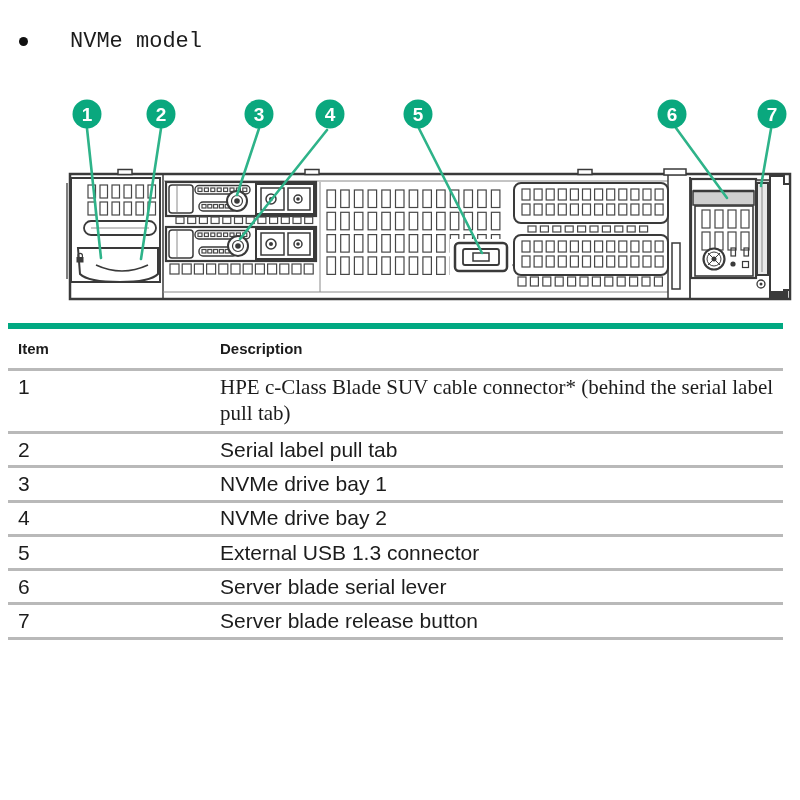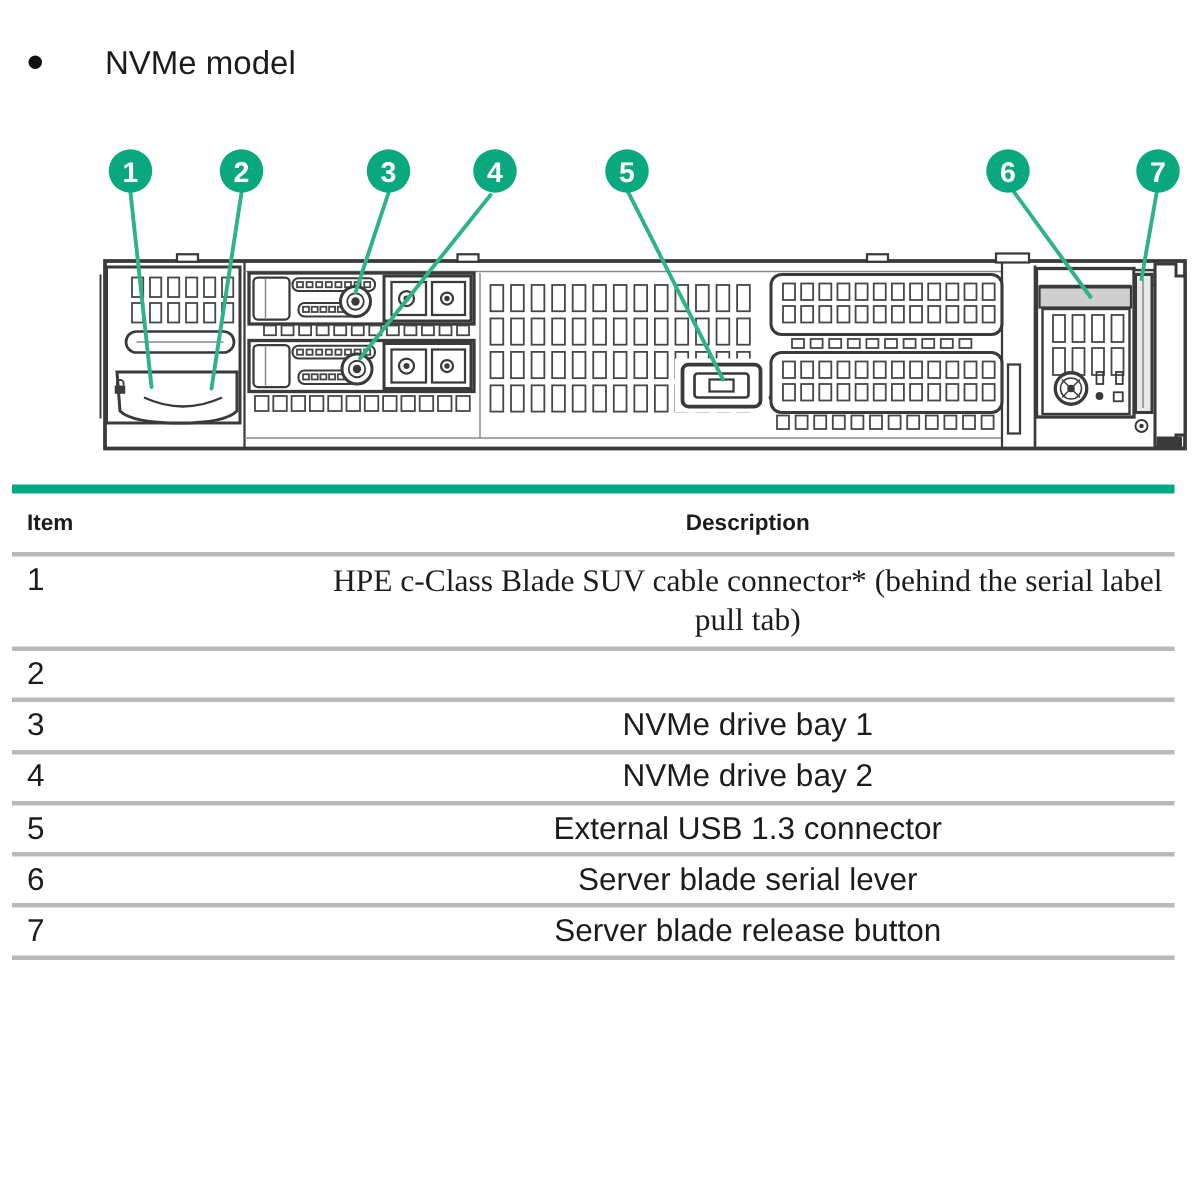--- a/index.html
+++ b/index.html
@@ -12,41 +12,41 @@
     font-family:"Liberation Sans","DejaVu Sans",sans-serif;color:var(--txt);
     overflow:hidden;
   }
   
   .list-line{position:absolute;left:0;top:28px;width:800px;height:28px;}
   .list-line .dot{
     position:absolute;left:19px;top:9px;width:9px;height:9px;border-radius:50%;
     background:#111;
   }
   .list-line .lbl{
-    position:absolute;left:70px;top:0;font-size:22px;line-height:28px;color:var(--txt);
+    position:absolute;left:70px;top:0;font-size:22px;line-height:28px;color:var(--txt);font-family:Liberation Mono, monospace;
   }
   
   .figure{position:absolute;left:0;top:85px;width:800px;height:235px;}
   svg text.cnum{
     font-family:"Liberation Sans","DejaVu Sans",sans-serif;font-weight:bold;
     font-size:19px;fill:#ffffff;text-anchor:middle;
   }
   .callout circle{fill:var(--callout);}
   .leader{stroke:var(--leader);stroke-width:2.6;stroke-linecap:round;fill:none;}
   .ink{stroke:var(--ink);fill:none;}
   .inkw{stroke:var(--ink);fill:#ffffff;}
   .thin{stroke:#8a8a8a;stroke-width:1;fill:none;}
   .vent rect{fill:#ffffff;stroke:#474747;stroke-width:1.2;}
   
   .tbl{position:absolute;left:8px;top:323px;width:775px;}
   .tbl .greenbar{height:6px;background:var(--accent);}
   .thead{display:flex;height:39px;align-items:center;border-bottom:3px solid var(--sep);}
   .th{font-weight:bold;font-size:15px;}
   .c-item{width:212px;padding-left:10px;box-sizing:border-box;flex:none;}
-  .c-desc{flex:1;padding-right:6px;text-align:center;}
+  .c-desc{flex:1;padding-right:6px;}
   .trow{display:flex;align-items:center;height:34.3px;border-bottom:3px solid var(--sep);
         font-size:21px;box-sizing:border-box;}
   .trow.tall{height:63px;align-items:flex-start;}
   .trow.tall .c-item{padding-top:4px;}
   .trow.tall .c-desc{padding-top:3px;line-height:26px;font-family:Liberation Serif, serif;}
   .trow .c-item{align-self:center;}
   .trow.tall .c-item{align-self:flex-start;}
 </style>
 </head>
 <body>
@@ -443,20 +443,21 @@
   <div class="thead">
     <div class="c-item th">Item</div>
     <div class="c-desc th">Description</div>
   </div>
   <div class="trow tall">
     <div class="c-item">1</div>
     <div class="c-desc">HPE c-Class Blade SUV cable connector* (behind the serial label pull tab)</div>
   </div>
   <div class="trow">
     <div class="c-item">2</div>
+    <div class="c-desc">Serial label pull tab</div>
   </div>
   <div class="trow">
     <div class="c-item">3</div>
     <div class="c-desc">NVMe drive bay 1</div>
   </div>
   <div class="trow">
     <div class="c-item">4</div>
     <div class="c-desc">NVMe drive bay 2</div>
   </div>
   <div class="trow">

